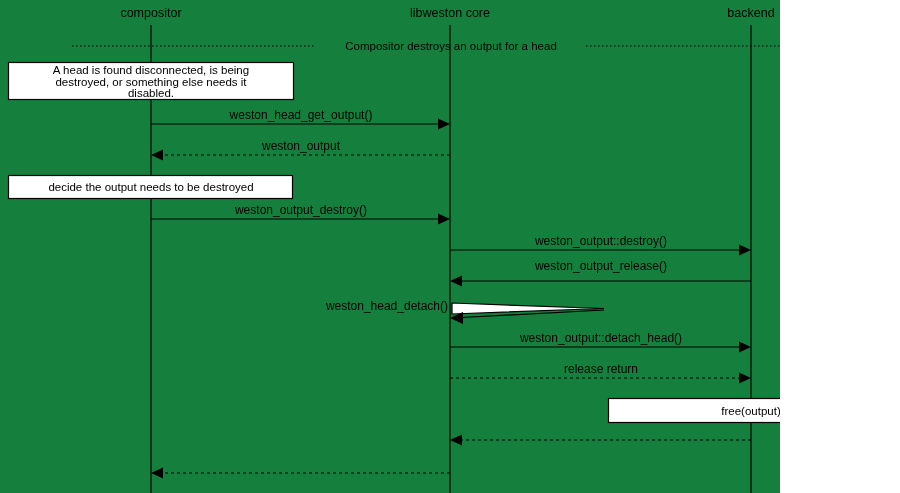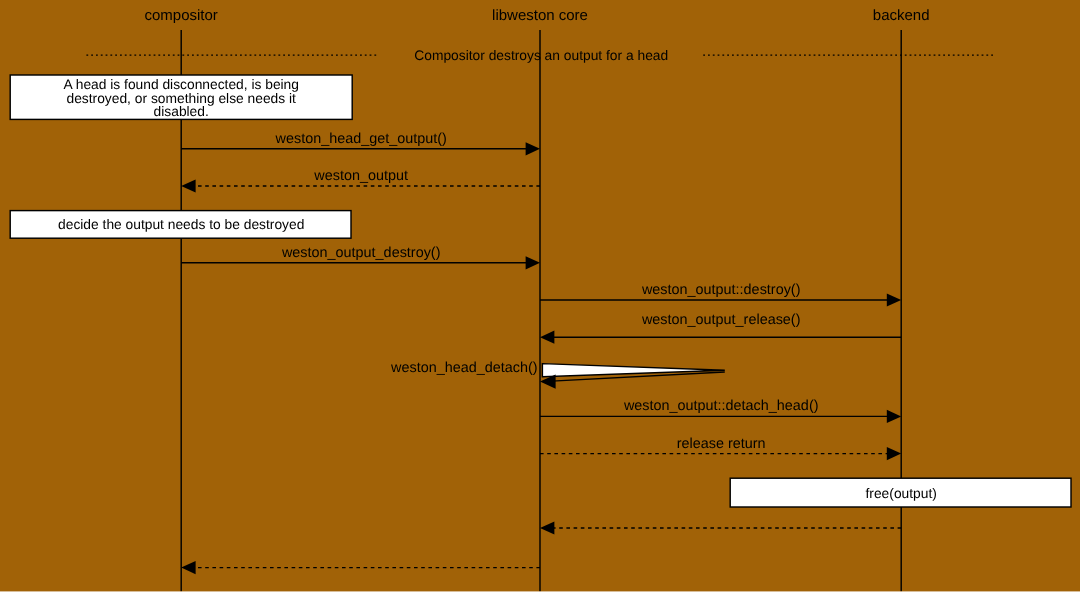--- a/index.html
+++ b/index.html
@@ -6,24 +6,24 @@
     margin: 0;
     padding: 0;
     background: #ffffff;
   }
   body {
     font-family: "Liberation Sans", sans-serif;
     color: #000000;
   }
   #diagram-root {
     position: relative;
-    width: 900px;
+    width: 780px;
     height: 493px;
     overflow: hidden;
-    background: #a16207;
+    background: #15803d;
   }
   #diagram-svg {
     position: absolute;
     left: 0;
     top: 0;
     width: 900px;
     height: 493px;
   }
   .actor-label {
     font-size: 12.5px;

